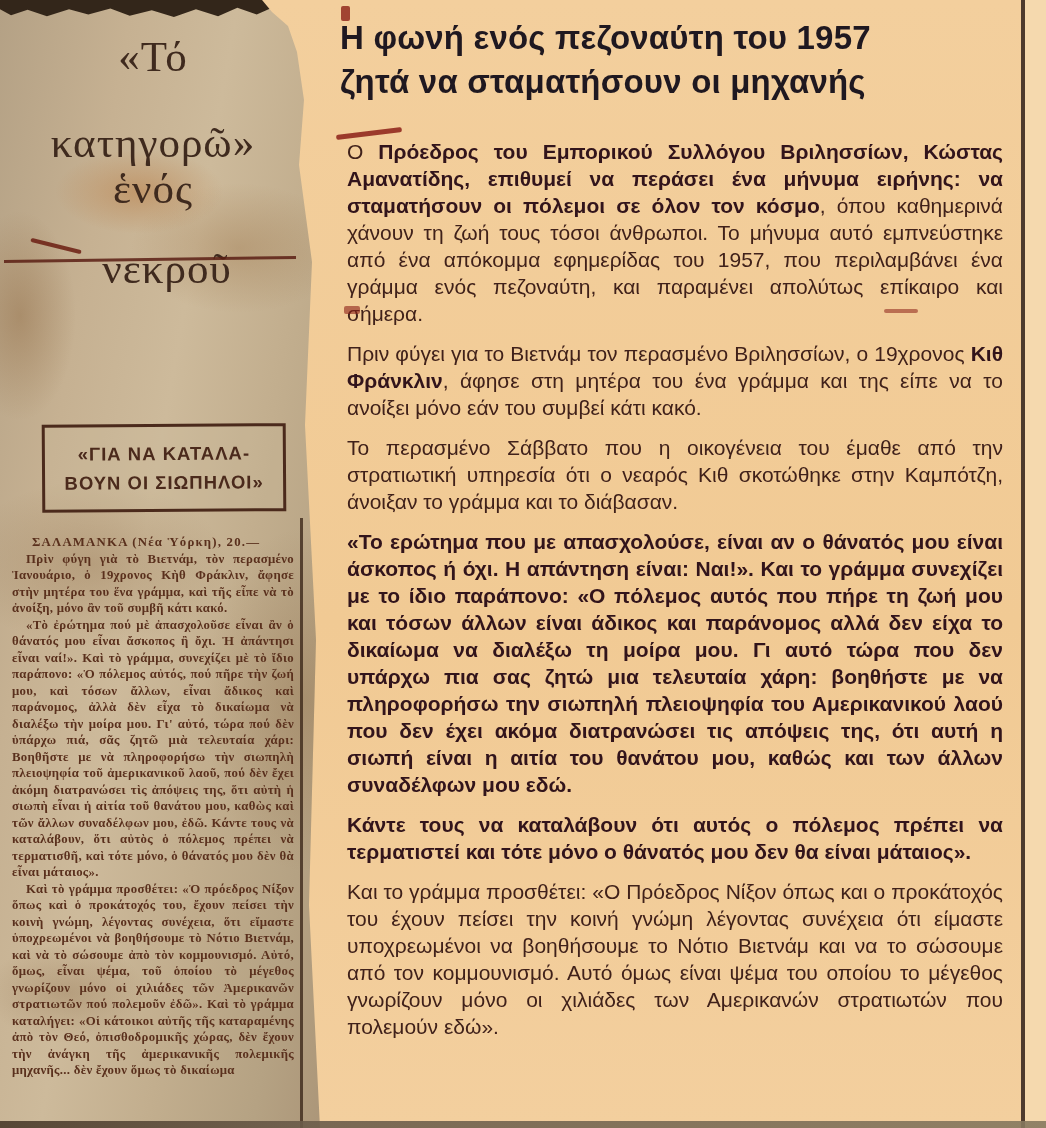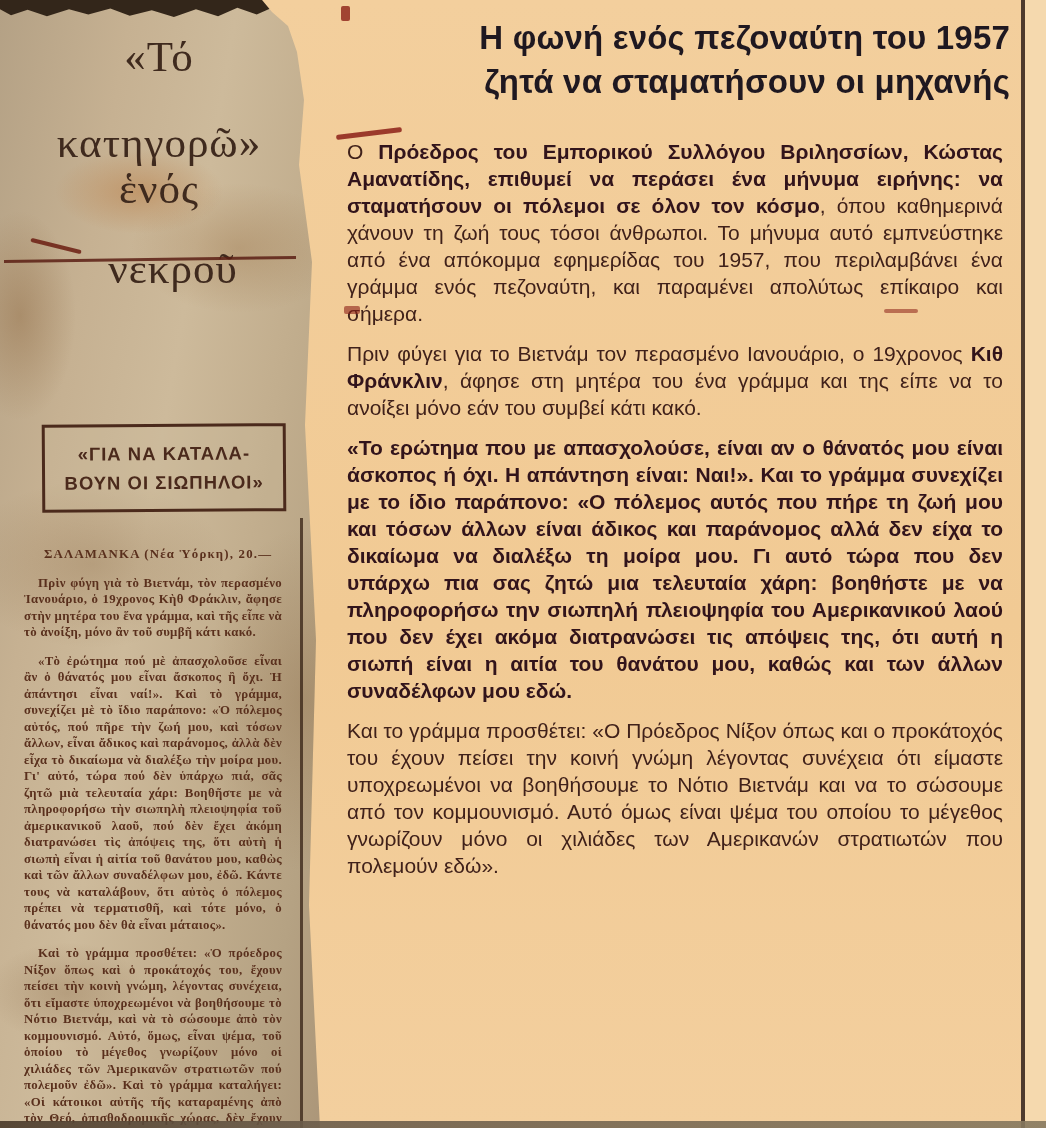--- a/index.html
+++ b/index.html
@@ -21,39 +21,39 @@
       radial-gradient(ellipse 120px 60px at 42% 17%, rgba(186,128,74,.55), transparent 70%),
       radial-gradient(ellipse 80px 150px at 6% 28%, rgba(139,99,58,.40), transparent 70%),
       radial-gradient(ellipse 150px 90px at 72% 22%, rgba(152,112,68,.35), transparent 72%),
       radial-gradient(ellipse 190px 120px at 28% 50%, rgba(122,86,48,.25), transparent 70%),
       radial-gradient(ellipse 140px 240px at 92% 62%, rgba(130,95,58,.30), transparent 72%),
       radial-gradient(ellipse 110px 70px at 20% 88%, rgba(120,85,50,.28), transparent 72%),
       linear-gradient(100deg,#b4a185 0%,#c6b192 25%,#cdba9b 45%,#c2ae8e 65%,#b5a283 85%,#aa9477 100%);
   }
   .torn-top{position:absolute; top:0; left:0; width:276px; height:17px; background:#33261a;
     clip-path:polygon(0 0,100% 0,100% 35%,93% 85%,86% 45%,79% 95%,71% 55%,63% 100%,55% 60%,47% 92%,40% 50%,32% 86%,25% 55%,17% 96%,10% 58%,4% 90%,0 55%);}
-  .clip-head{position:absolute; top:34px; left:8px; width:302px; text-align:center;
+  .clip-head{position:absolute; top:34px; left:2px; width:302px; text-align:center;
     font-family:"Liberation Serif",serif; font-size:43px; line-height:46px; color:#3f2a1e; letter-spacing:1px;}
   .clip-head div:nth-child(1){margin-bottom:40px;}
   .clip-head div:nth-child(2){}
   .clip-head div:nth-child(3){margin-bottom:34px;text-align:center;}
   .clip-head div:nth-child(4){margin-bottom:28px;padding-left:28px;}
   .clip-rule{position:absolute; top:258px; left:4px; width:292px; height:3px; background:#5a1f14; transform:rotate(-.8deg); opacity:.85;}
   .kicker-box{position:absolute; top:424px; left:42px; width:230px; border:3px solid #4b2a1c;
     padding:12px 4px; text-align:center; font-weight:bold; font-size:18.5px; line-height:29px;
     color:#4b2a1c; letter-spacing:1px; transform:rotate(-.4deg); background:rgba(205,186,155,.25);}
   .clip-body{position:absolute; top:534px; left:12px; width:282px; overflow:hidden; height:594px;
     font-family:"Liberation Serif",serif; font-size:12.8px; line-height:16.5px; font-weight:bold;
     color:#5a301d; text-align:justify; letter-spacing:.3px;}
-  .clip-body .para{text-indent:14px; margin:12px;}
+  .clip-body .para{text-indent:14px; margin:0;}
   .clip-body .dateline{text-indent:20px; letter-spacing:1.2px;}
   .col-rule{position:absolute; left:300px; top:518px; bottom:0; width:3px; background:#3c281a; opacity:.8;}
   .pen-mark{position:absolute; top:244px; left:30px; width:52px; height:4px; background:#6b1d12; transform:rotate(14deg); border-radius:2px; opacity:.85;}
   
-  .headline{position:absolute; left:340px; right:36px; top:16px; text-align:right; z-index:3;
+  .headline{position:absolute; left:340px; right:36px; top:16px; text-align:left; z-index:3;
     font-weight:bold; font-size:33px; line-height:44px; color:#1f1820; letter-spacing:.2px;}
   .article{position:absolute; left:347px; width:668px; top:138px; z-index:3;
     font-size:21px; line-height:27px; color:#40211a; text-align:justify; hyphens:auto;}
   .article .para{margin:0 12px 13px 0;}
   .article .b{font-weight:bold; color:#32141b;}
   
   .red-mark{position:absolute; background:#8c2018; z-index:4; border-radius:2px;}
   .rm1{left:341px; top:6px;  width:9px;  height:15px; opacity:.8;}
   .rm2{left:336px; top:131px; width:66px; height:5px; transform:rotate(-7deg); opacity:.85;}
   .rm3{left:344px; top:306px; width:16px; height:8px; opacity:.6;}
@@ -94,19 +94,21 @@
   <div class="red-mark rm2"></div>
   <div class="red-mark rm3"></div>
   <div class="red-mark rm4"></div>
 
   <div class="headline">
       <div>Η φωνή ενός πεζοναύτη του 1957</div>
       <div>ζητά να σταματήσουν οι μηχανής</div>
     </div>
   <div class="article">
       <div class="para"><span>Ο </span><span class="b">Πρόεδρος του Εμπορικού Συλλόγου Βριλησσίων, Κώστας Αμανατίδης, επιθυμεί να περάσει ένα μήνυμα ειρήνης: να σταματήσουν οι πόλεμοι σε όλον τον κόσμο</span><span>, όπου καθημερινά χάνουν τη ζωή τους τόσοι άνθρωποι. Το μήνυμα αυτό εμπνεύστηκε από ένα απόκομμα εφημερίδας του 1957, που περιλαμβάνει ένα γράμμα ενός πεζοναύτη, και παραμένει απολύτως επίκαιρο και σήμερα.</span></div>
-      <div class="para"><span>Πριν φύγει για το Βιετνάμ τον περασμένο Ιανουάριο, ο 19χρονος </span><span class="b">Κιθ Φράνκλιν</span><span>, άφησε στη μητέρα του ένα γράμμα και της είπε να το ανοίξει μόνο εάν του συμβεί κάτι κακό.</span></div>
+      <div class="para"><span>Πριν φύγει για το Βιετνάμ τον περασμένο Βριλησσίων, ο 19χρονος </span><span class="b">Κιθ Φράνκλιν</span><span>, άφησε στη μητέρα του ένα γράμμα και της είπε να το ανοίξει μόνο εάν του συμβεί κάτι κακό.</span></div>
+      <div class="para"><span>Το περασμένο Σάββατο που η οικογένεια του έμαθε από την στρατιωτική υπηρεσία ότι ο νεαρός Κιθ σκοτώθηκε στην Καμπότζη, άνοιξαν το γράμμα και το διάβασαν.</span></div>
       <div class="para"><span class="b">«Το ερώτημα που με απασχολούσε, είναι αν ο θάνατός μου είναι άσκοπος ή όχι. Η απάντηση είναι: Ναι!». Και το γράμμα συνεχίζει με το ίδιο παράπονο: «Ο πόλεμος αυτός που πήρε τη ζωή μου και τόσων άλλων είναι άδικος και παράνομος αλλά δεν είχα το δικαίωμα να διαλέξω τη μοίρα μου. Γι αυτό τώρα που δεν υπάρχω πια σας ζητώ μια τελευταία χάρη: βοηθήστε με να πληροφορήσω την σιωπηλή πλειοψηφία του Αμερικανικού λαού που δεν έχει ακόμα διατρανώσει τις απόψεις της, ότι αυτή η σιωπή είναι η αιτία του θανάτου μου, καθώς και των άλλων συναδέλφων μου εδώ.</span></div>
+      <div class="para"><span class="b">Κάντε τους να καταλάβουν ότι αυτός ο πόλεμος πρέπει να τερματιστεί και τότε μόνο ο θάνατός μου δεν θα είναι μάταιος».</span></div>
       <div class="para"><span>Και το γράμμα προσθέτει: «Ο Πρόεδρος Νίξον όπως και ο προκάτοχός του έχουν πείσει την κοινή γνώμη λέγοντας συνέχεια ότι είμαστε υποχρεωμένοι να βοηθήσουμε το Νότιο Βιετνάμ και να το σώσουμε από τον κομμουνισμό. Αυτό όμως είναι ψέμα του οποίου το μέγεθος γνωρίζουν μόνο οι χιλιάδες των Αμερικανών στρατιωτών που πολεμούν εδώ».</span></div>
     </div>
 
   <div class="bottom-strip"></div>
 </div>
 
 </body></html>

